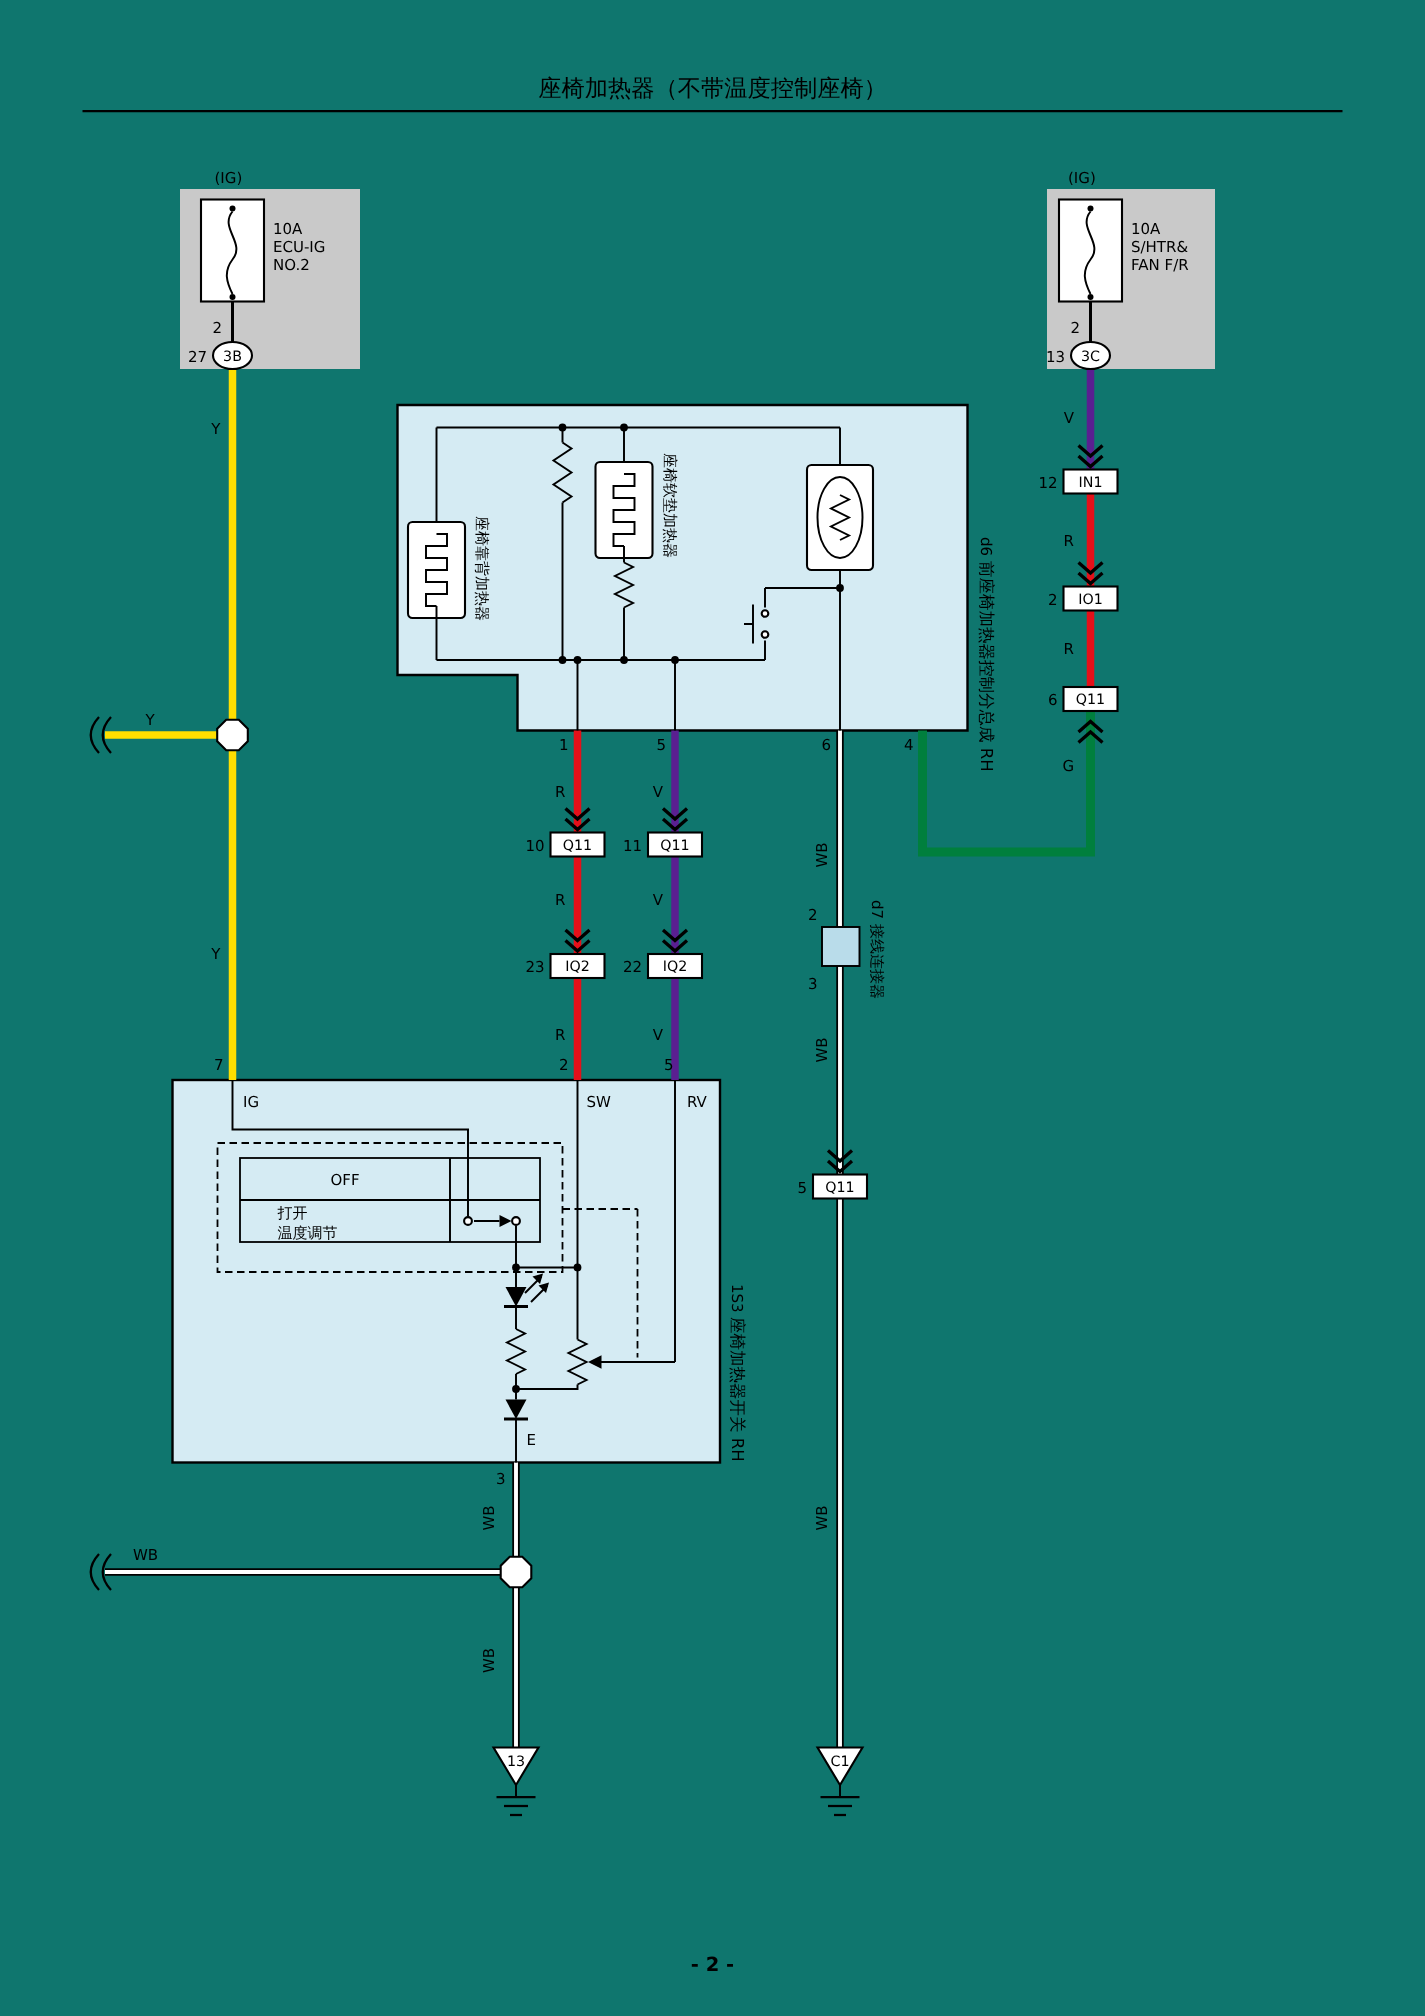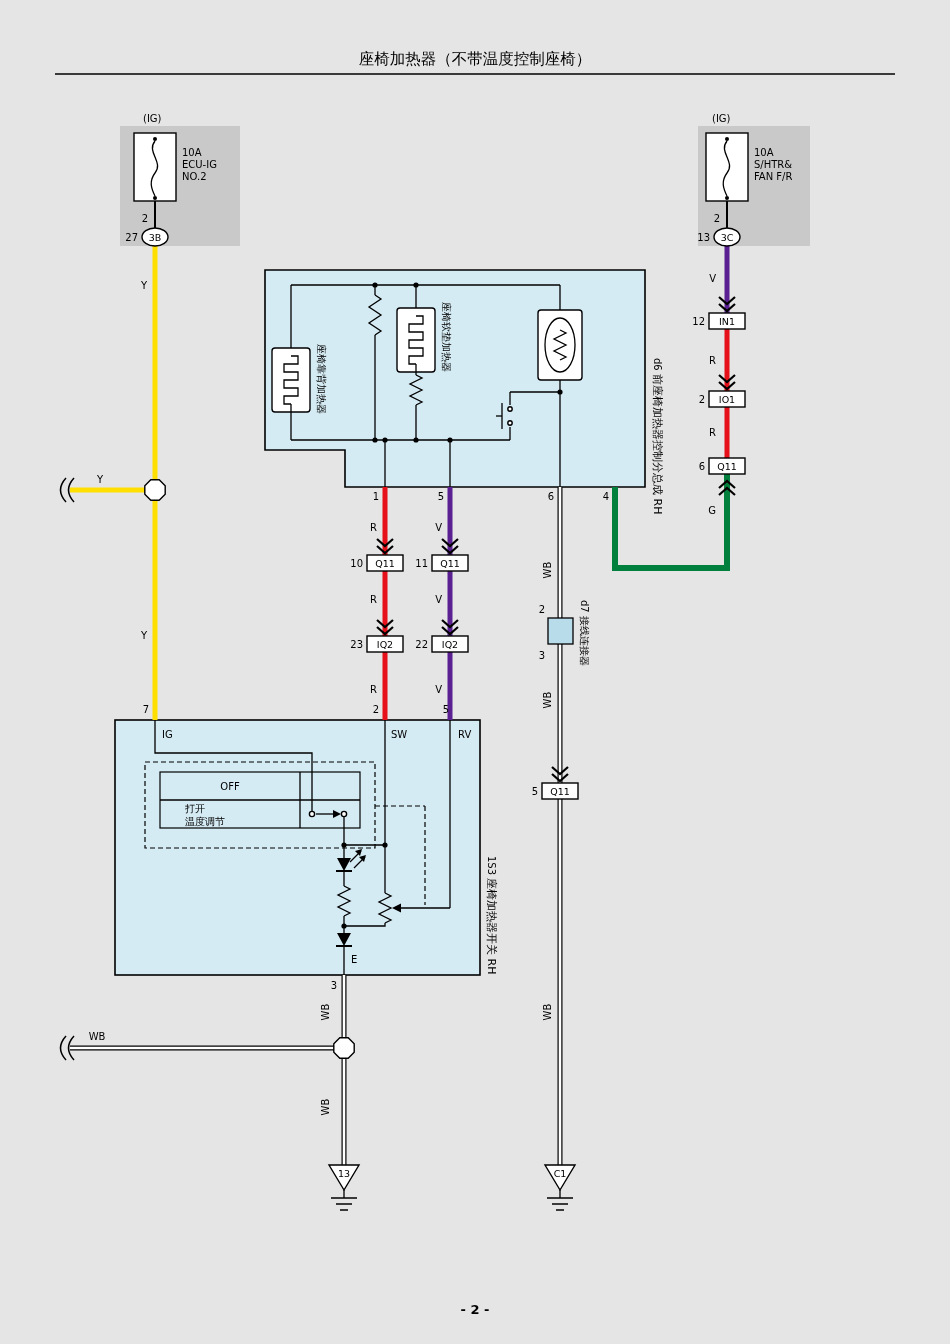--- a/index.html
+++ b/index.html
@@ -1,16 +1,16 @@
 <!DOCTYPE html>
 <html><head>
 <meta charset="utf-8">
 <style>
   html,body{margin:0;padding:0;background:#ffffff;}
-  #page{position:relative;width:950px;height:1344px;background:#e5e5e5;overflow:hidden;}
+  #page{position:relative;width:950px;height:1344px;background:#0f766e;overflow:hidden;}
   svg{position:absolute;left:0;top:0;}
   text{fill:#000;font-family:"DejaVu Sans","Liberation Sans",sans-serif;}
   .title{font-family:"DejaVu Serif","Liberation Serif",serif;font-size:15.5px;}
   .pgnum{font-size:13px;font-weight:bold;}
   .f9{font-size:9.5px;}
   .f10{font-size:10px;}
   .f11{font-size:11px;}
   .ln{stroke:#000;stroke-width:1.5;fill:none;}
   .thin{stroke:#000;stroke-width:1.3;fill:none;}
   .thick{stroke:#000;stroke-width:2;fill:none;}

